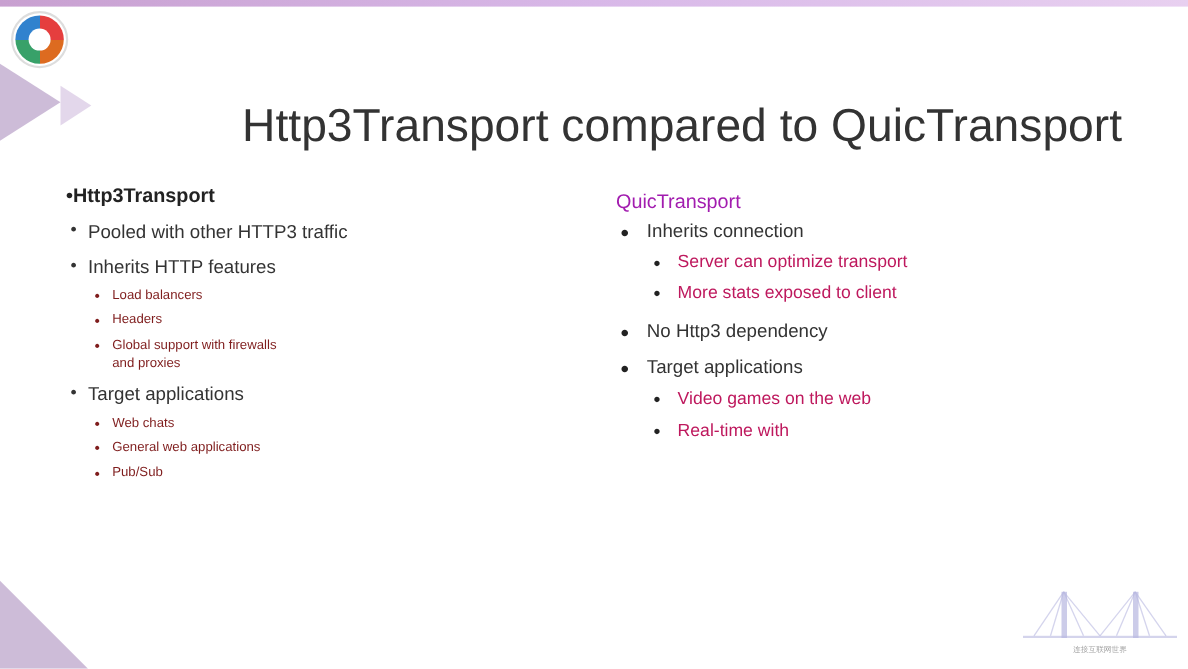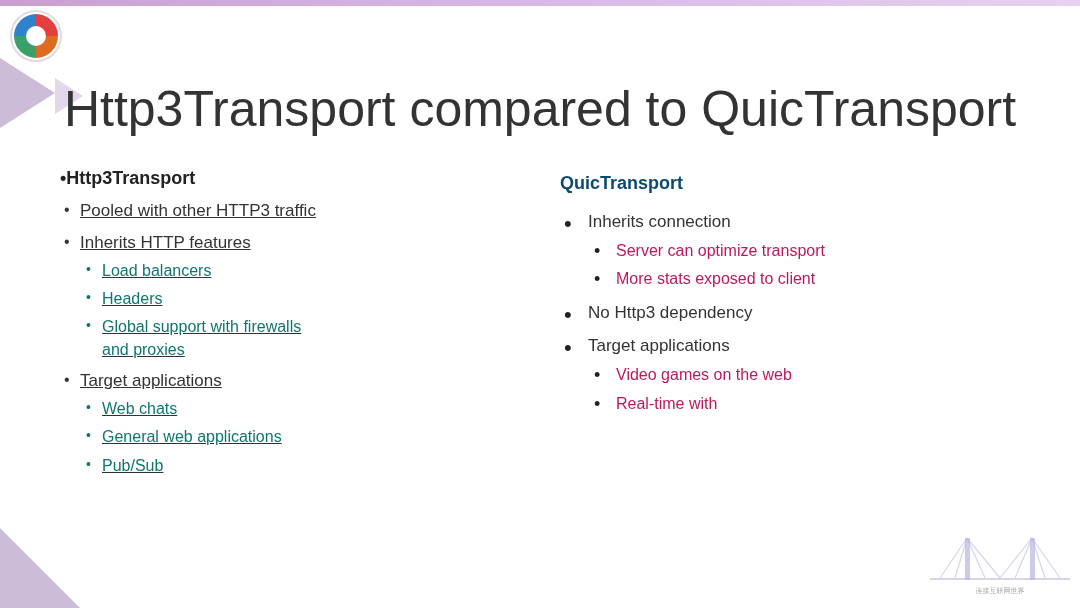--- a/index.html
+++ b/index.html
@@ -107,84 +107,84 @@
     .main-content {
       position: absolute;
       top: 70px;
       left: 0;
       right: 0;
       bottom: 0;
       padding: 10px 60px 20px 60px;
     }
 
     .page-title {
-      text-align: center;
-      font-size: 50px;
+      text-align: right;
+      font-size: 42px;
       font-weight: 400;
       color: #333;
       margin-bottom: 30px;
+      margin-top: 10px;
     }
 
     .columns {
       display: flex;
       gap: 40px;
       align-items: flex-start;
     }
 
     .column-left {
       flex: 1;
     }
 
     .column-right {
       flex: 1;
       padding-top: 5px;
     }
 
     .section-title {
       font-size: 18px;
-      font-weight: bold;
-      color: #0c4a6e;
-      margin-bottom: 16px;
+      font-weight: normal;
+      color: #a21caf;
+      margin-bottom: 4px;
     }
 
     .bullet-list {
       list-style: none;
       padding: 0;
     }
 
     .bullet-list > li {
       position: relative;
       padding-left: 20px;
       margin-bottom: 8px;
       font-size: 17px;
       color: #333;
       line-height: 1.4;
-      text-decoration: underline;
     }
 
     .bullet-list > li::before {
       content: "•";
       position: absolute;
       left: 4px;
       top: 0;
       font-size: 16px;
     }
 
     .sub-list {
       list-style: none;
       padding: 0;
       margin-top: 5px;
     }
 
     .sub-list > li {
       position: relative;
       padding-left: 22px;
       margin-bottom: 6px;
-      font-size: 16px;
-      color: #0f766e;
+      font-size: 12px;
+      color: #7f1d1d;
       line-height: 1.4;
     }
 
     .sub-list > li::before {
       content: "•";
       position: absolute;
       left: 6px;
       top: 0;
       font-size: 14px;
     }

